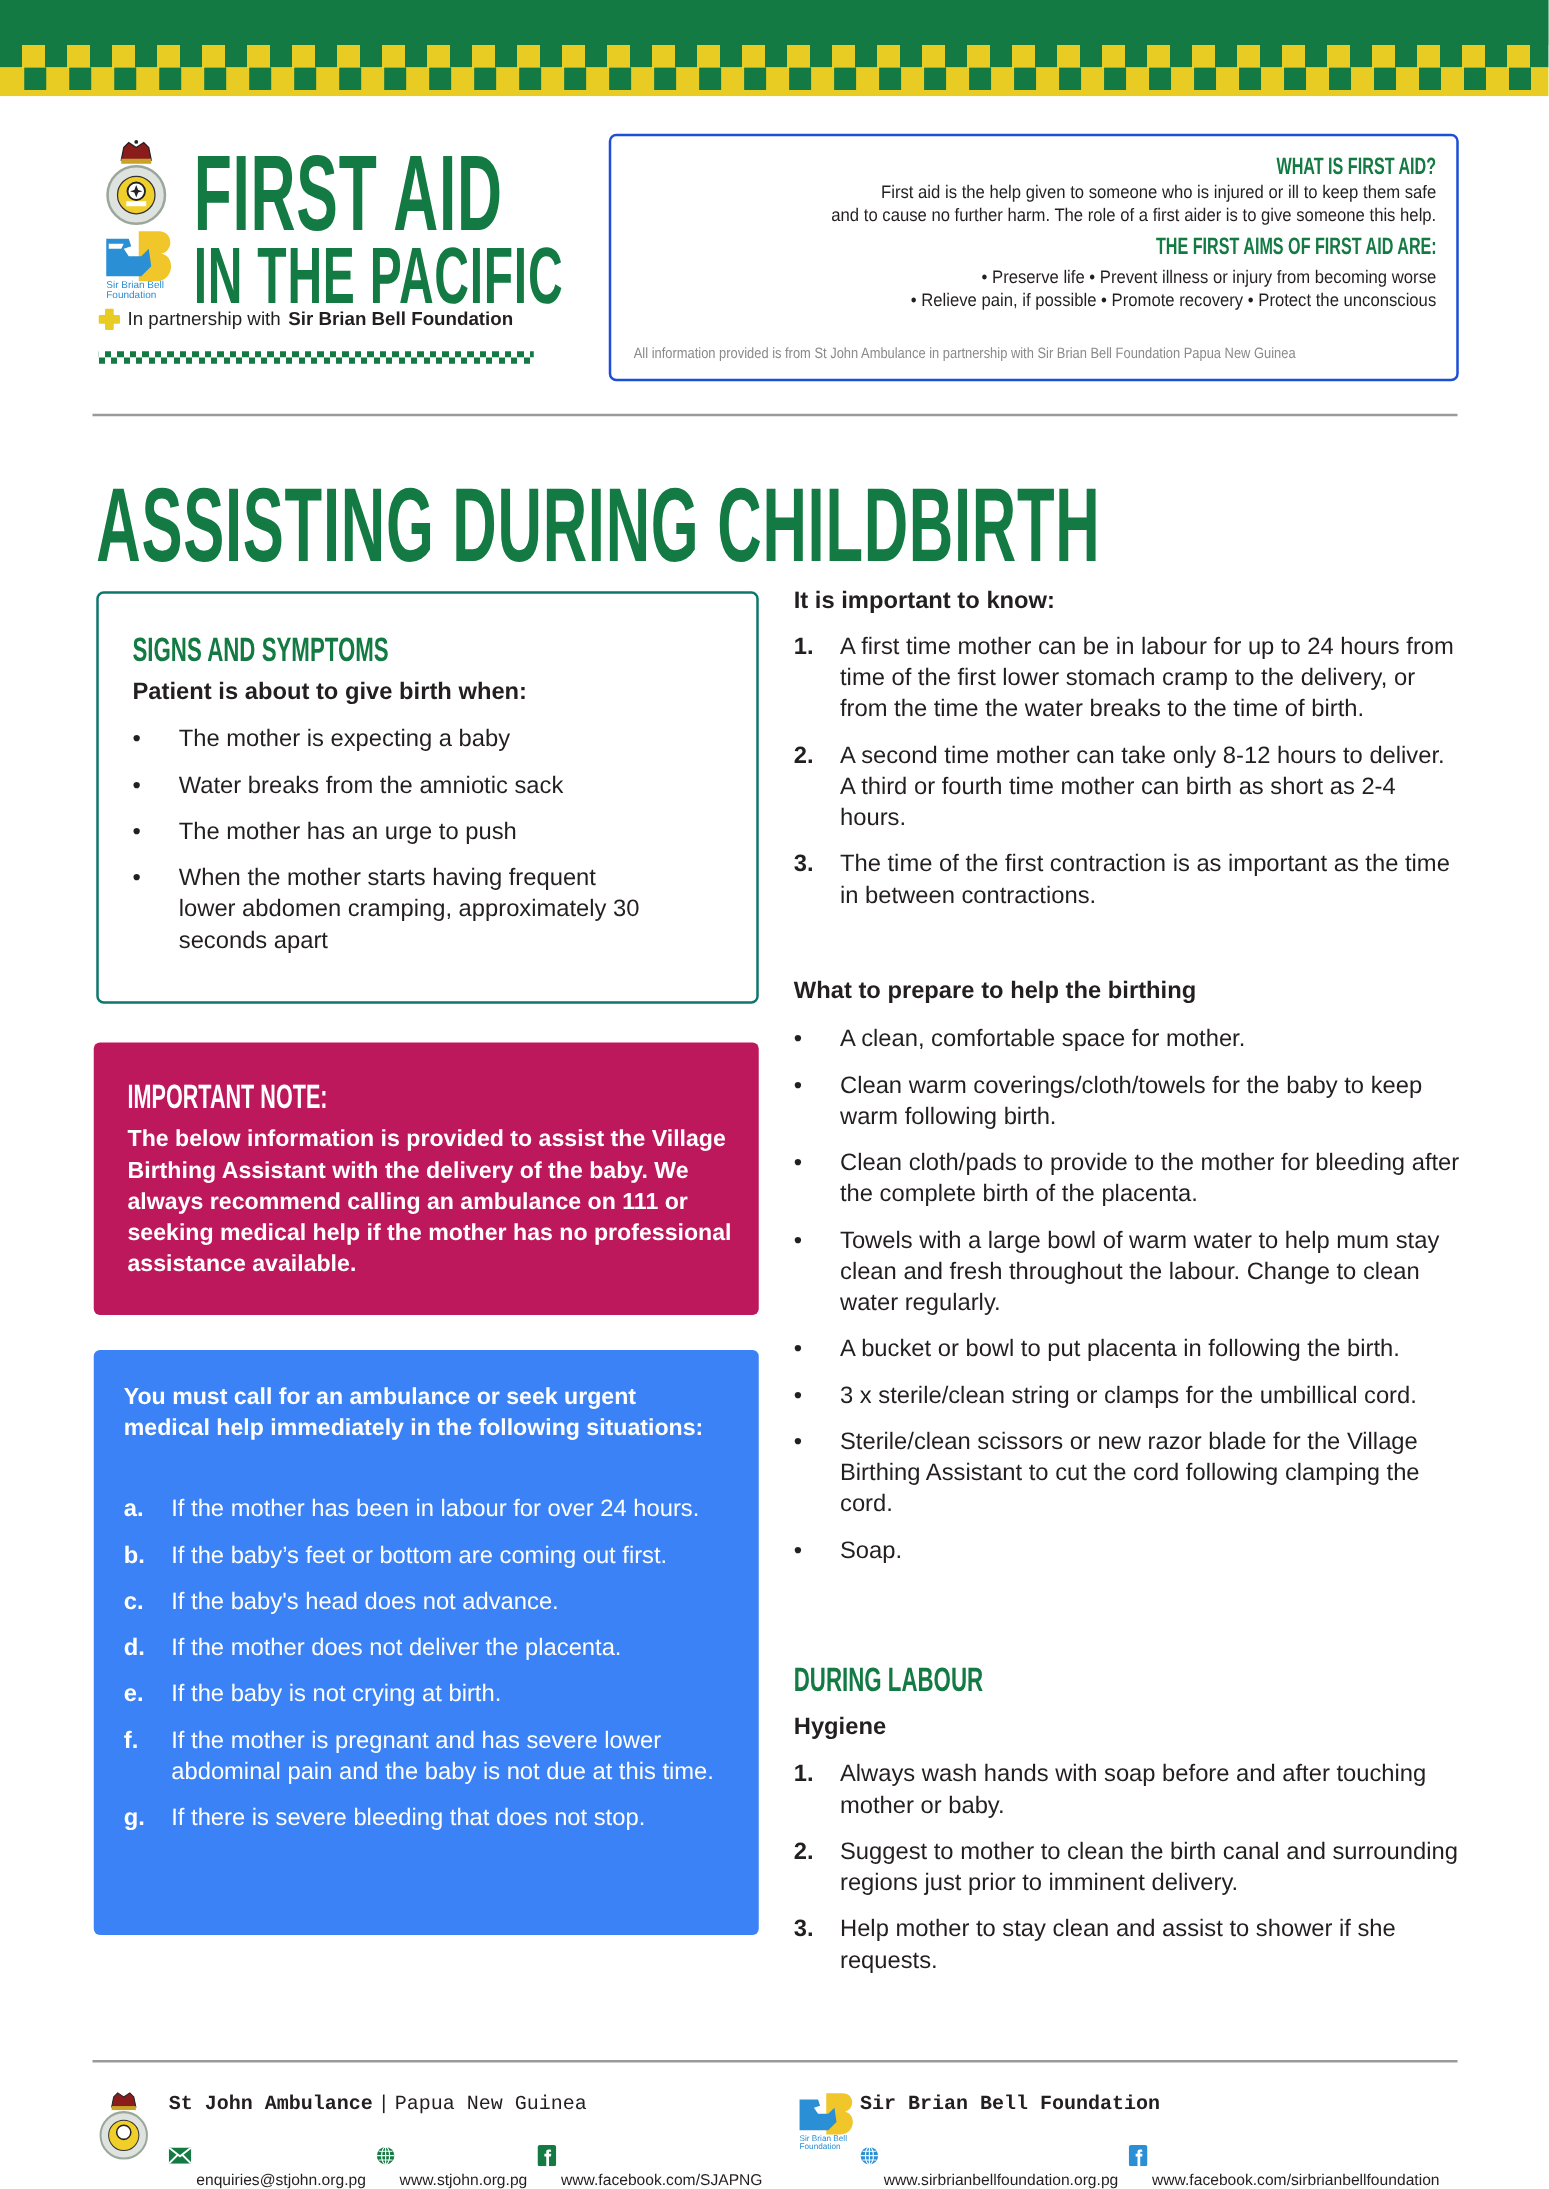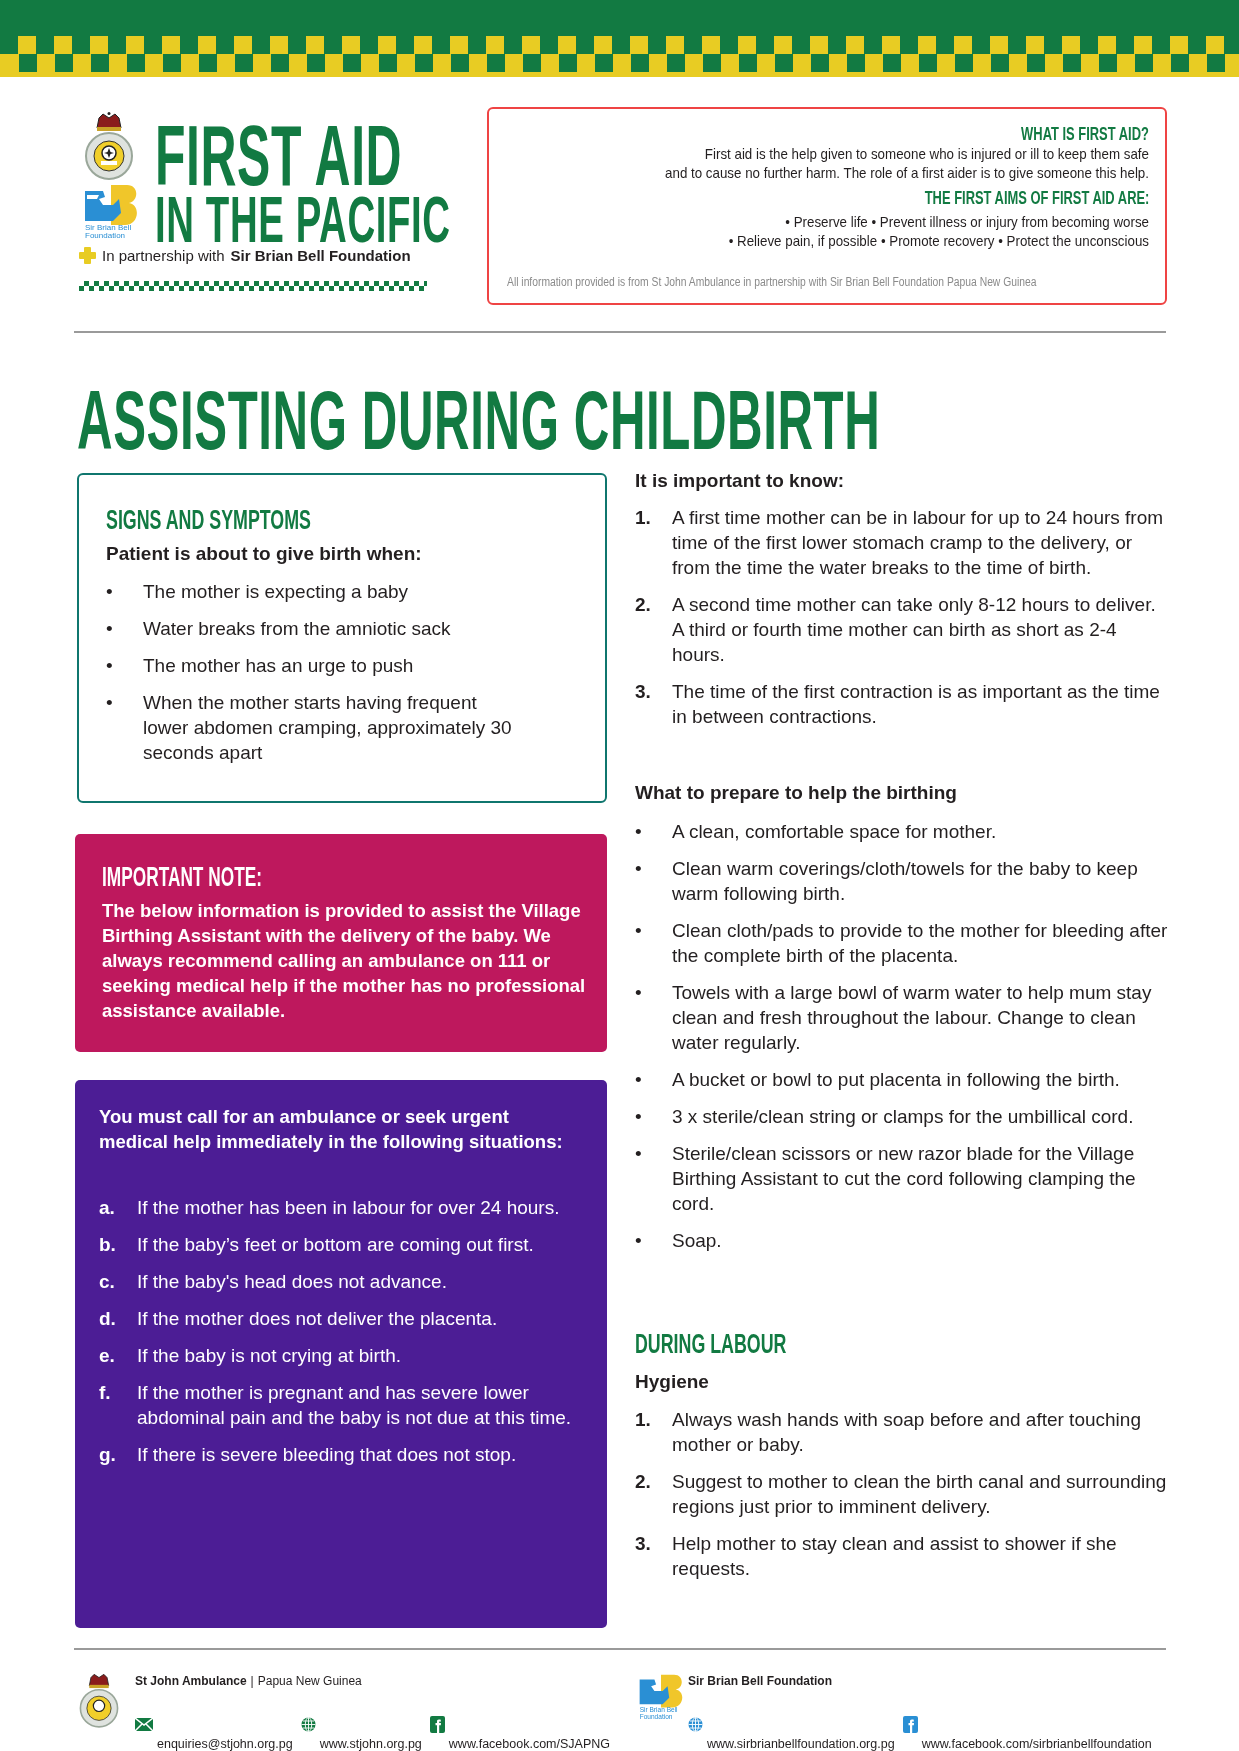--- a/index.html
+++ b/index.html
@@ -23,21 +23,21 @@
   .partnership { position: absolute; left: 79px; top: 247px; font-size: 15px; font-family: "Liberation Sans", sans-serif; color: #231f20; white-space: nowrap; display: flex; align-items: flex-end; gap: 6px; }
   .partnership b { font-weight: bold; }
   .plus-icon { width: 17px; height: 17px; position: relative; display: inline-block; }
   .plus-icon::before { content: ""; position: absolute; left: 5px; top: 0; width: 7px; height: 17px; background: #e8cc23; border-radius: 1px; }
   .plus-icon::after { content: ""; position: absolute; left: 0; top: 5px; width: 17px; height: 7px; background: #e8cc23; border-radius: 1px; }
   .mini-checker { position: absolute; left: 79px; top: 281px; width: 348px; height: 10px; }
   .mini-checker .r1 { height: 5px; background: repeating-linear-gradient(90deg, #ffffff 0 5px, #127a42 5px 10px); }
   .mini-checker .r2 { height: 5px; background: repeating-linear-gradient(90deg, #127a42 0 5px, #ffffff 5px 10px); }
 
   
-  .info-box { position: absolute; left: 487px; top: 107px; width: 680px; height: 198px; border: 2px solid #ef4444; border-radius: 6px; padding: 14px 16px 0 16px; text-align: right; }
+  .info-box { position: absolute; left: 487px; top: 107px; width: 680px; height: 198px; border: 2px solid #1d4ed8; border-radius: 6px; padding: 14px 16px 0 16px; text-align: right; }
   .cond-head { font-family: "Liberation Sans", sans-serif; font-weight: bold; color: #127a42; white-space: nowrap; display: inline-block; transform-origin: right top; }
   .info-box .h1 { font-size: 19px; transform: scaleX(0.68); margin-top: 0; }
   .info-box .p { font-family: "Liberation Sans", sans-serif; font-size: 14.5px; line-height: 19px; color: #231f20; transform: scaleX(0.92); transform-origin: right top; white-space: nowrap; }
   .info-box .h2 { font-size: 19px; transform: scaleX(0.68); margin-top: 4px; }
   .info-box .aims { font-family: "Liberation Sans", sans-serif; font-size: 14.5px; line-height: 19px; color:#231f20; white-space: nowrap; margin-top: 4px; transform: scaleX(0.92); transform-origin: right top; }
   .info-box .note { position: absolute; left: 18px; bottom: 14px; font-family: "Liberation Sans", sans-serif; font-size: 12px; color: #8a8a8a; white-space: nowrap; transform: scaleX(0.86); transform-origin: left top; text-align: left; }
 
   .hr { position: absolute; height: 0; border-top: 2px solid #9a9a9a; }
 
   .page-title { position: absolute; left: 77px; top: 378px; font-family: "Liberation Sans", sans-serif; font-weight: bold; font-size: 84px; color: #127a42; white-space: nowrap; line-height: 1; transform: scaleX(0.586); transform-origin: left top; letter-spacing: 1px; }
@@ -50,37 +50,37 @@
   .blist li { position: relative; padding-left: 37px; margin-bottom: 12px; }
   .blist li .bullet { position: absolute; left: 0; top: 0; }
   .signs-box .blist { left: 27px; top: 104px; width: 420px; }
 
   
   .note-box { position: absolute; left: 75px; top: 834px; width: 532px; height: 218px; background: #be185d; border-radius: 5px; color: #ffffff; }
   .note-box .head { position: absolute; left: 27px; top: 28px; font-size: 27px; color: #ffffff; transform: scaleX(0.64); transform-origin: left top; }
   .note-box .body { position: absolute; left: 27px; top: 64px; width: 500px; font-family: "Liberation Sans", sans-serif; font-weight: bold; font-size: 18.5px; line-height: 25px; color: #ffffff; }
 
   
-  .red-box { position: absolute; left: 75px; top: 1080px; width: 532px; height: 548px; background: #4c1d95; border-radius: 5px; color: #ffffff; }
+  .red-box { position: absolute; left: 75px; top: 1080px; width: 532px; height: 468px; background: #3b82f6; border-radius: 5px; color: #ffffff; }
   .red-box .intro { position: absolute; left: 24px; top: 24px; width: 470px; font-family: "Liberation Sans", sans-serif; font-weight: bold; font-size: 18.5px; line-height: 25px; }
   .alist { position: absolute; list-style: none; font-family: "Liberation Sans", sans-serif; font-size: 19px; line-height: 25px; }
   .alist li { position: relative; padding-left: 38px; margin-bottom: 12px; }
   .alist li .mark { position: absolute; left: 0; top: 0; font-weight: bold; }
   .red-box .alist { left: 24px; top: 115px; width: 480px; color: #ffffff; }
 
   
   .rc-sub { position: absolute; font-family: "Liberation Sans", sans-serif; font-weight: bold; font-size: 19px; color: #231f20; white-space: nowrap; }
   .rc-list { left: 635px; width: 535px; color: #231f20; }
   .rc-list li { padding-left: 37px; }
   .rc-head { position: absolute; font-size: 27px; transform: scaleX(0.66); transform-origin: left top; }
 
   
   .footer-sj-logo { position: absolute; left: 78px; top: 1672px; width: 42px; height: 58px; }
   .footer-sbb-logo { position: absolute; left: 638px; top: 1672px; width: 46px; height: 48px; }
-  .footer-name { position: absolute; font-family: Liberation Sans, sans-serif; font-size: 12px; color: #231f20; white-space: nowrap; }
+  .footer-name { position: absolute; font-family: Liberation Mono, monospace; font-size: 16px; color: #231f20; white-space: nowrap; }
   .footer-name b { font-weight: bold; }
   .footer-name .sep { color: #231f20; margin: 0 4px; }
   .footer-links { position: absolute; font-family: "Liberation Sans", sans-serif; font-size: 12.5px; color: #231f20; white-space: nowrap; display: flex; align-items: center; gap: 4px; }
   .footer-links .ico { display: inline-flex; align-items: center; justify-content: center; }
   .footer-links .txt { margin-right: 4px; margin-top: 39px; }
 </style>
 </head>
 <body>
 
 <div class="top-band"></div>

